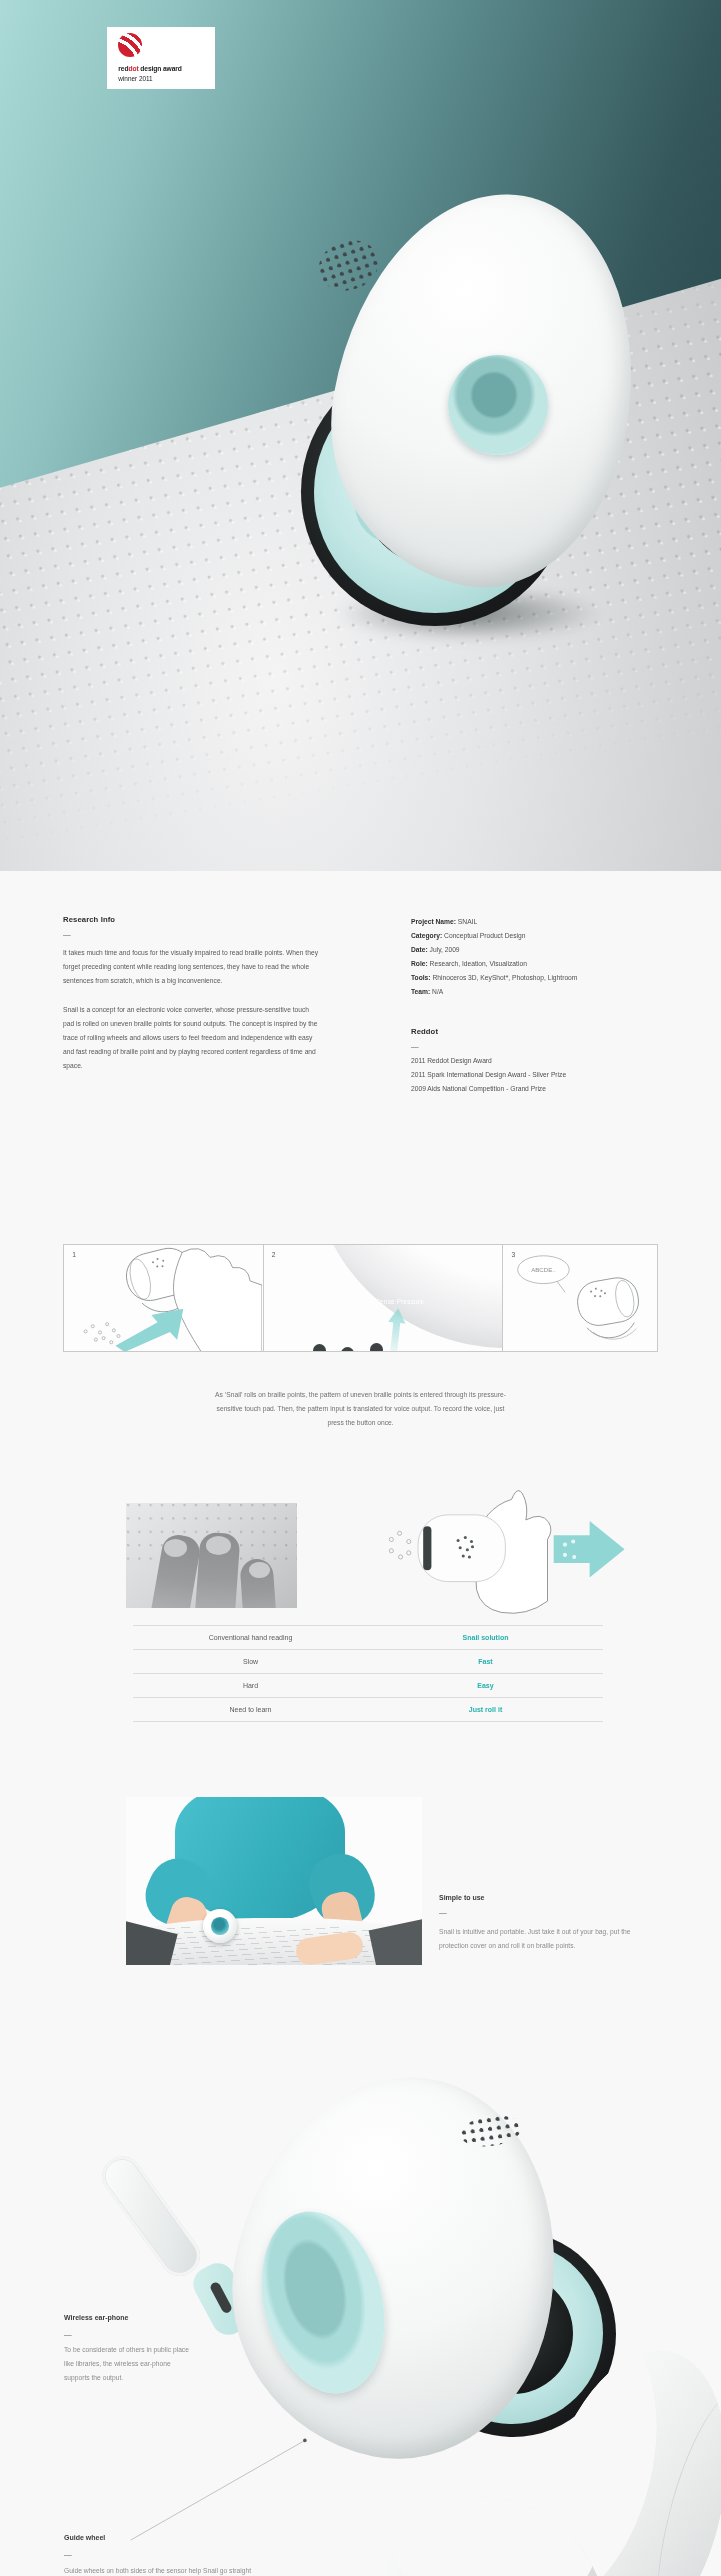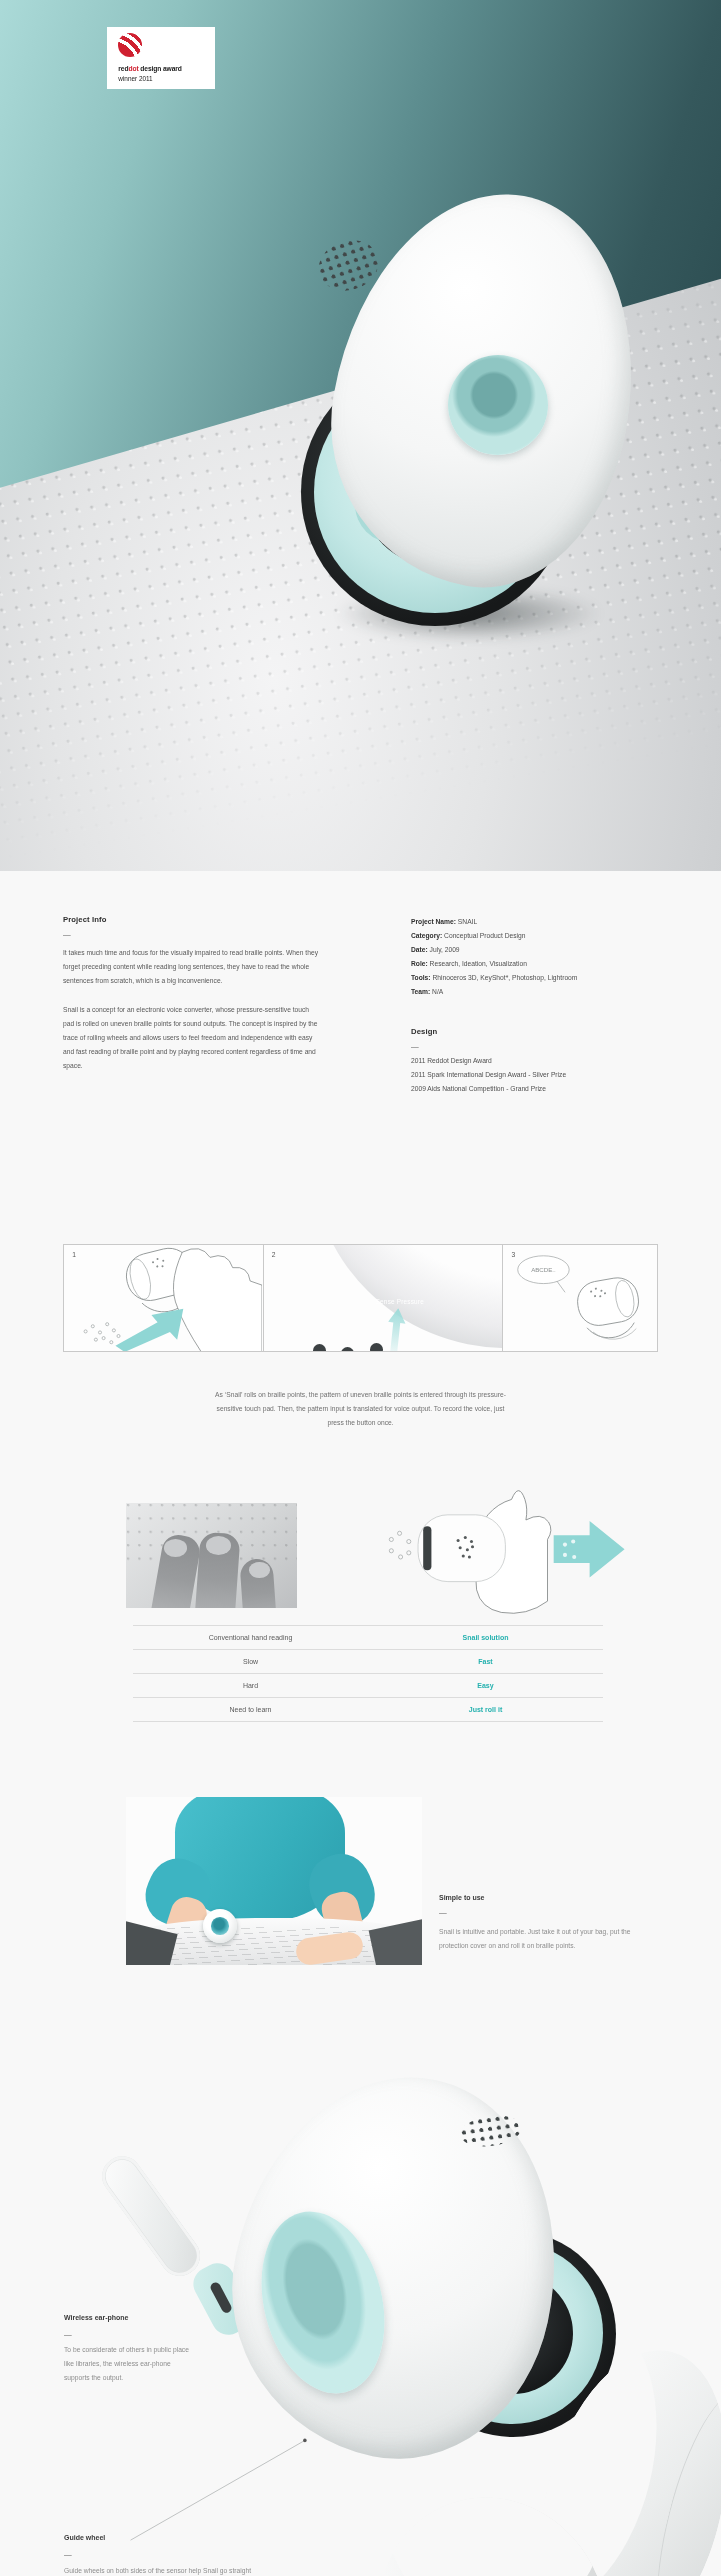--- a/index.html
+++ b/index.html
@@ -122,35 +122,35 @@
     </div>
 
     <div class="badge">
       <div class="badge-ball"></div>
       <div class="badge-l1"><span>red</span><span class="red">dot</span><span> design award</span></div>
       <div class="badge-l2">winner 2011</div>
     </div>
   </div>
 
   <div>
-    <div class="abs h" style="left:63px;top:915px;">Project Info</div>
+    <div class="abs h" style="left:63px;top:915px;">Research Info</div>
     <div class="abs dash" style="left:63px;top:930px;">—</div>
     <div class="abs p" style="left:63px;top:946px;width:258px;">It takes much time and focus for the visually impaired to read braille points. When they forget preceding content while reading long sentences, they have to read the whole sentences from scratch, which is a big inconvenience.</div>
     <div class="abs p" style="left:63px;top:1003px;width:258px;">Snail is a concept for an electronic voice converter, whose pressure-sensitive touch pad is rolled on uneven braille points for sound outputs. The concept is inspired by the trace of rolling wheels and allows users to feel freedom and independence with easy and fast reading of braille point and by playing recored content regardless of time and space.</div>
 
     <div class="abs" style="left:411px;top:915px;">
       <div class="field"><b>Project Name:</b> <span>SNAIL</span></div>
       <div class="field"><b>Category:</b> <span>Conceptual Product Design</span></div>
       <div class="field"><b>Date:</b> <span>July, 2009</span></div>
       <div class="field"><b>Role:</b> <span>Research, Ideation, Visualization</span></div>
       <div class="field"><b>Tools:</b> <span>Rhinoceros 3D, KeyShot*, Photoshop, Lightroom</span></div>
       <div class="field"><b>Team:</b> <span>N/A</span></div>
     </div>
 
-    <div class="abs h" style="left:411px;top:1027px;">Design</div>
+    <div class="abs h" style="left:411px;top:1027px;">Reddot</div>
     <div class="abs dash" style="left:411px;top:1042px;">—</div>
     <div class="abs field" style="left:411px;top:1054px;">2011 Reddot Design Award</div>
     <div class="abs field" style="left:411px;top:1068px;">2011 Spark International Design Award - Silver Prize</div>
     <div class="abs field" style="left:411px;top:1082px;">2009 Aids National Competition - Grand Prize</div>
   </div>
 
   <div class="panels">
     <div class="panel" style="width:199px;">
       <svg width="198" height="107" viewBox="0 0 385 208">
         <g stroke="#9aa0a0" fill="none" stroke-width="1.3">

